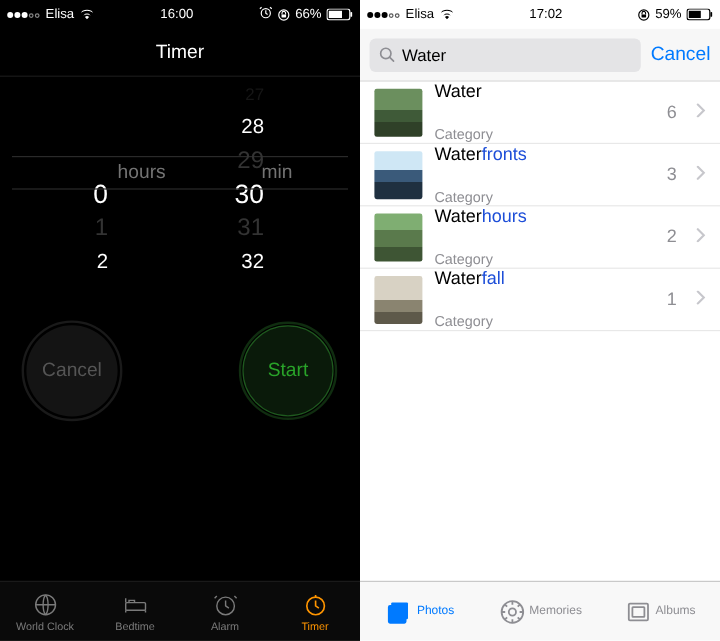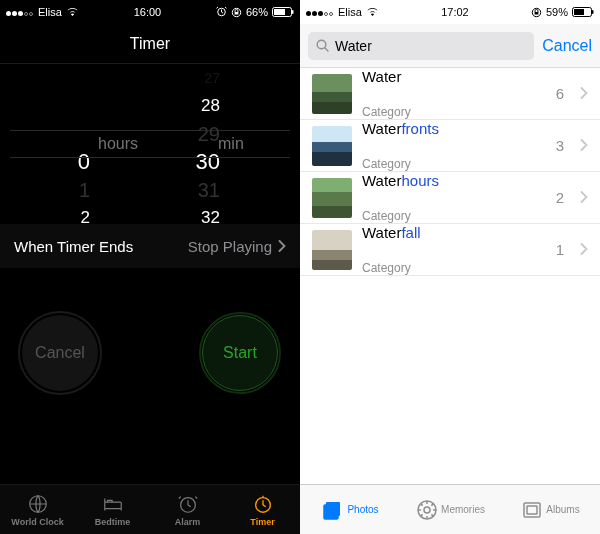--- a/index.html
+++ b/index.html
@@ -37,21 +37,21 @@
   
   .btnrow { height: 170px; display:flex; align-items:center; justify-content:space-between; padding: 0 22px; }
   .rbtn { width:76px; height:76px; border-radius:50%; display:flex; align-items:center; justify-content:center; font-size:16px; position:relative; }
   .rbtn::before { content:""; position:absolute; inset:-4px; border-radius:50%; border:2px solid currentColor; opacity:.5; }
   .rbtn.cancel { background:#141414; color:#555; }
   .rbtn.start  { background:#0a1a0a; color:#29a329; border:1px solid #1f5a1f; }
   .rbtn.cancel::before{ border-color:#333; }
   .rbtn.start::before { border-color:#1f5a1f; }
   
   .tabbar { position:absolute; bottom:0; left:0; right:0; height:50px; border-top:1px solid #1a1a1a; background:#0a0a0a; display:flex; }
-  .tab { flex:1; display:flex; flex-direction:column; align-items:center; justify-content:center; gap:2px; font-size:9px; color:#7a7a7a;font-weight:bold; }
+  .tab { flex:1; display:flex; flex-direction:column; align-items:center; justify-content:center; gap:2px; font-size:9px; color:#7a7a7a; }
   .tab.active { color:#ff9500; }
   .tab svg { width:22px; height:22px; }
   
   .light { background:#fff; color:#000; }
   .light .status { color:#000; }
   .searchbar { height:44px; background:#f7f7f7; border-bottom:1px solid #dcdcdc; display:flex; align-items:center; padding:0 8px; gap:8px; }
   .searchfield { flex:1; height:28px; background:#e4e4e6; border-radius:5px; display:flex; align-items:center; padding:0 8px; gap:6px; color:#000; font-size:14px; }
   .searchfield svg { flex-shrink:0; }
   .cancel-link { color:#007aff; font-size:16px; }
   .results { }
@@ -135,31 +135,20 @@
         <div class="row n2">28</div>
         <div class="row n1">29</div>
         <div class="row sel">30</div>
         <div class="row n1">31</div>
         <div class="row n2">32</div>
 
       </div>
       <span class="unit m">min</span>
     </div>
 
-    <div class="ends">
-      <span>When Timer Ends</span>
-      <span class="val">
-        <span>Stop Playing</span>
-        <span>
-          <svg width="8" height="12" viewBox="0 0 8 12">
-              <path d="M1.5 1 6.5 6l-5 5" stroke="#8e8e93" stroke-width="1.8" fill="none" stroke-linecap="round"></path>
-            </svg>
-        </span>
-      </span>
-    </div>
 
     <div class="btnrow">
       <div class="rbtn cancel">
         <span>Cancel</span>
       </div>
       <div class="rbtn start">
         <span>Start</span>
       </div>
     </div>
 

